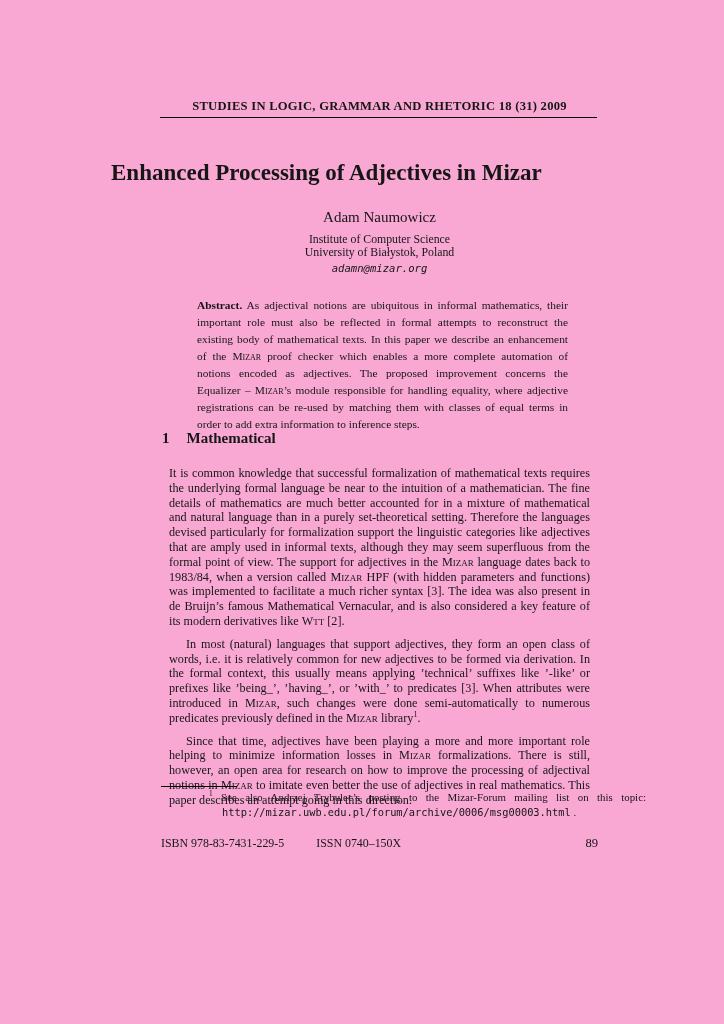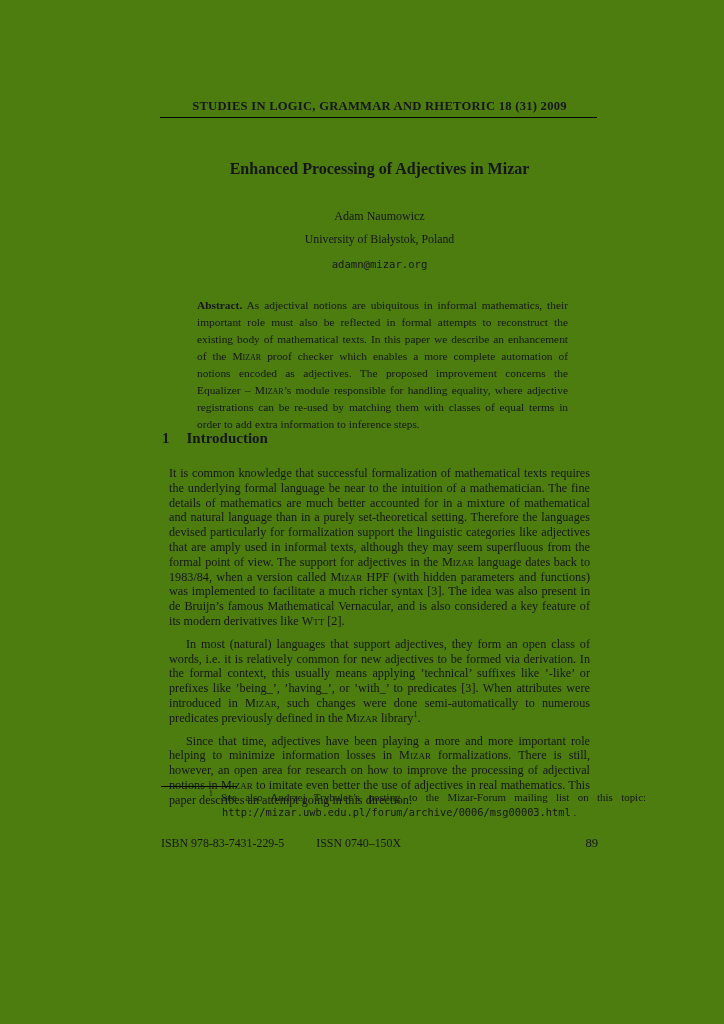--- a/index.html
+++ b/index.html
@@ -1,49 +1,49 @@
 <!DOCTYPE html>
 <html><head>
 <meta charset="utf-8">
 <style>
   html, body { margin: 0; padding: 0; background: #e8e8e8; }
   .page {
     position: relative;
     width: 724px;
     height: 1024px;
     margin: 0 auto;
-    background: #4d7c0f;
+    background: #f9a8d4;
     color: #161616;
     font-family: "Liberation Serif", serif;
     overflow: hidden;
   }
   .journal-header {
     position: absolute; top: 99px; left: 161px; width: 437px;
     text-align: center; font-weight: 700; font-size: 12.6px;
     letter-spacing: 0.25px; white-space: nowrap;
   }
   .header-rule {
     position: absolute; top: 117px; left: 160px; width: 437px;
     border-top: 1.6px solid #000;
   }
   .paper-title {
     position: absolute; top: 160px; left: 111px; width: 537px;
-    text-align: center; font-weight: 700; font-size: 16px;
+    text-align: left; font-weight: 700; font-size: 23px;
   }
   .author {
     position: absolute; top: 209px; left: 161px; width: 437px;
-    text-align: center; font-size: 12px;
+    text-align: center; font-size: 15px;
   }
   .affiliation {
     position: absolute; top: 233px; left: 161px; width: 437px;
     text-align: center; font-size: 11.8px; line-height: 13.4px;
   }
   .email-line {
     font-family: "DejaVu Sans Mono", monospace;
-    font-size: 10.6px; margin-top: 12px;
+    font-size: 10.6px; margin-top: 2px; font-style: italic;
   }
   .abstract {
     position: absolute; top: 297px; left: 197px; width: 371px;
     font-size: 11.4px; line-height: 17px; text-align: justify;
   }
   .section-heading {
     position: absolute; top: 430px; left: 162px; width: 437px;
     font-weight: 700; font-size: 15px;
   }
   .section-number { display: inline-block; margin-right: 17px; }
@@ -80,28 +80,29 @@
 <div class="page">
 
   <div class="journal-header">STUDIES IN LOGIC, GRAMMAR AND RHETORIC 18 (31) 2009</div>
   <div class="header-rule"></div>
 
   <div class="paper-title">Enhanced Processing of Adjectives in Mizar</div>
 
   <div class="author">Adam Naumowicz</div>
 
   <div class="affiliation">
+    <div>Institute of Computer Science</div>
     <div>University of Białystok, Poland</div>
     <div class="email-line">adamn@mizar.org</div>
   </div>
 
   <div class="abstract"><span class="seg-b">Abstract.</span><span> As adjectival notions are ubiquitous in informal mathematics, their important role must also be reflected in formal attempts to reconstruct the existing body of mathematical texts. In this paper we describe an enhancement of the </span><span class="seg-sc">Mizar</span><span> proof checker which enables a more complete automation of notions encoded as adjectives. The proposed improvement concerns the Equalizer – </span><span class="seg-sc">Mizar</span><span>’s module responsible for handling equality, where adjective registrations can be re-used by matching them with classes of equal terms in order to add extra information to inference steps.</span></div>
 
   <div class="section-heading">
-    <span class="section-number">1</span><span>Introduction</span>
+    <span class="section-number">1</span><span>Mathematical</span>
   </div>
 
   <div class="body-text">
     <p><span>It is common knowledge that successful formalization of mathematical texts requires the underlying formal language be near to the intuition of a mathematician. The fine details of mathematics are much better accounted for in a mixture of mathematical and natural language than in a purely set-theoretical setting. Therefore the languages devised particularly for formalization support the linguistic categories like adjectives that are amply used in informal texts, although they may seem superfluous from the formal point of view. The support for adjectives in the </span><span class="seg-sc">Mizar</span><span> language dates back to 1983/84, when a version called </span><span class="seg-sc">Mizar</span><span> HPF (with hidden parameters and functions) was implemented to facilitate a much richer syntax [3]. The idea was also present in de Bruijn’s famous Mathematical Vernacular, and is also considered a key feature of its modern derivatives like </span><span class="seg-sc">Wtt</span><span> [2].</span></p>
     <p><span>In most (natural) languages that support adjectives, they form an open class of words, i.e. it is relatively common for new adjectives to be formed via derivation. In the formal context, this usually means applying ’technical’ suffixes like ’-like’ or prefixes like ’being_’, ’having_’, or ’with_’ to predicates [3]. When attributes were introduced in </span><span class="seg-sc">Mizar</span><span>, such changes were done semi-automatically to numerous predicates previously defined in the </span><span class="seg-sc">Mizar</span><span> library</span><sup class="seg-sup">1</sup><span>.</span></p>
     <p><span>Since that time, adjectives have been playing a more and more important role helping to minimize information losses in </span><span class="seg-sc">Mizar</span><span> formalizations. There is still, however, an open area for research on how to improve the processing of adjectival notions in </span><span class="seg-sc">Mizar</span><span> to imitate even better the use of adjectives in real mathematics. This paper describes an attempt going in this direction.</span></p>
   </div>
 
   <div class="footnote-rule"></div>
   <div class="footnote"><sup class="seg-sup">1</sup><span> See also Andrzej Trybulec’s posting to the Mizar-Forum mailing list on this topic: </span><span class="seg-tt">http://mizar.uwb.edu.pl/forum/archive/0006/msg00003.html</span><span> .</span></div>

